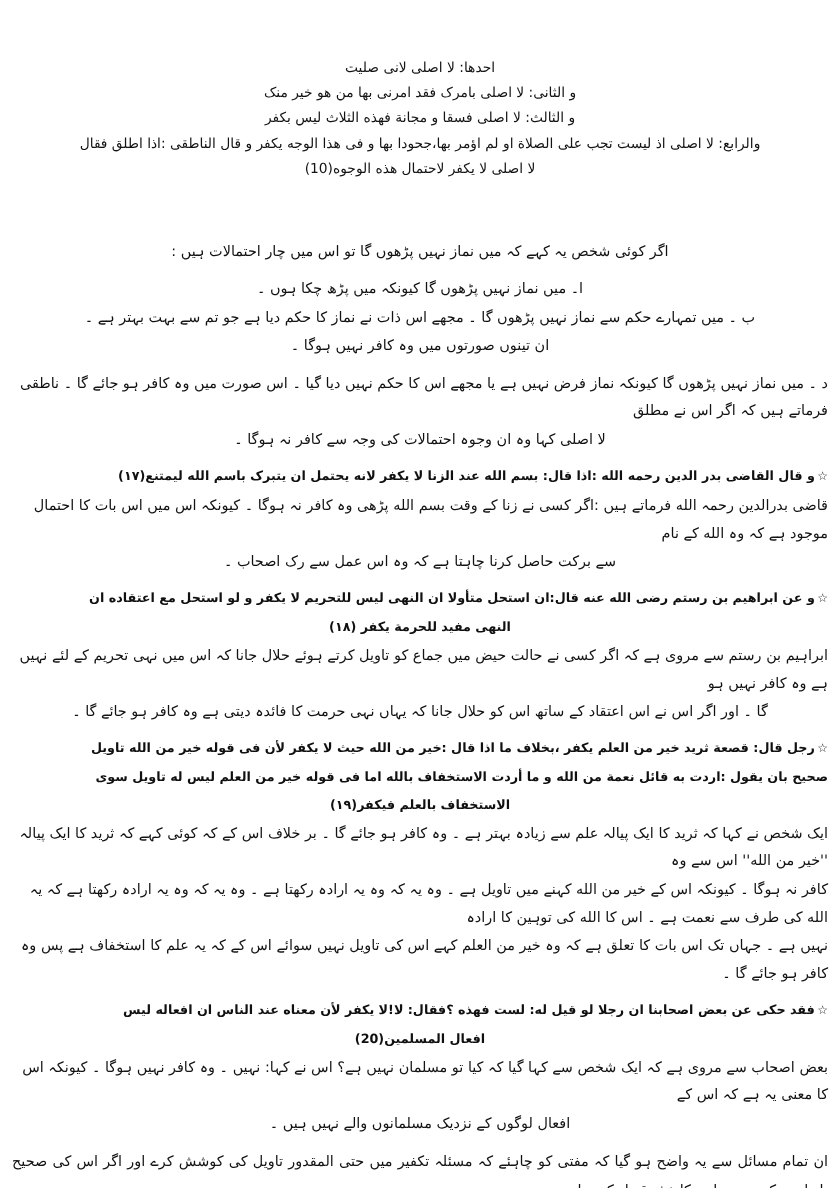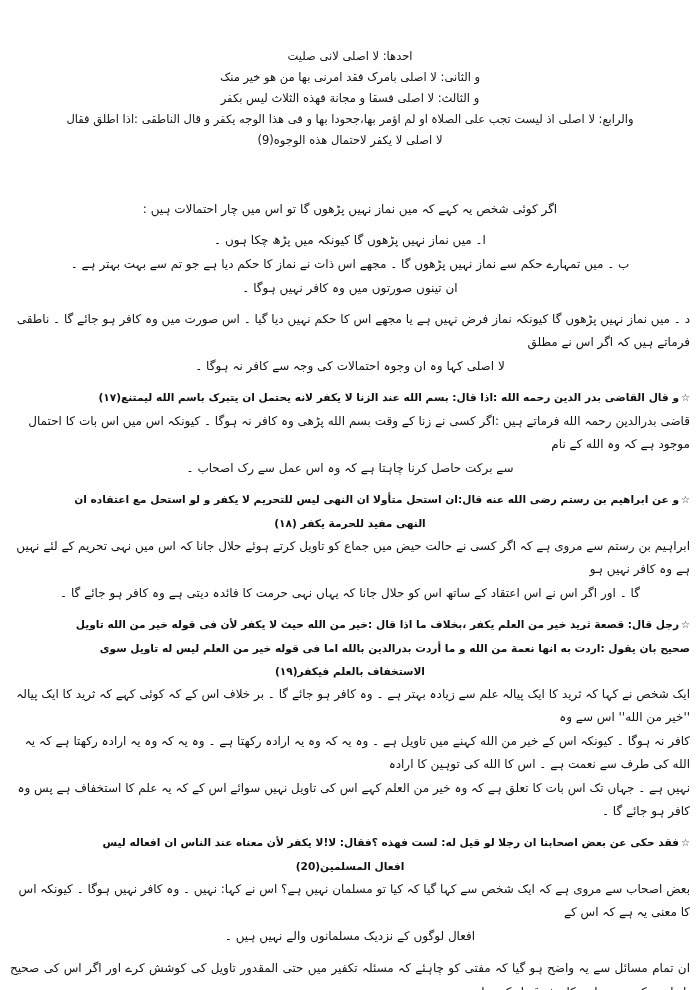--- a/index.html
+++ b/index.html
@@ -104,21 +104,21 @@
 </head>
 <body>
 
 <div class="page">
 
   <div class="arabic-top">
     <span class="ln">احدها: لا اصلی لانی صلیت</span>
     <span class="ln">و الثانی: لا اصلی بامرک فقد امرنی بها من هو خیر منک</span>
     <span class="ln">و الثالث: لا اصلی فسقا و مجانة فهذه الثلاث لیس بکفر</span>
     <span class="ln wrap">والرابع: لا اصلی اذ لیست تجب علی الصلاة او لم اؤمر بها،جحودا بها و فی هذا الوجه یکفر و قال الناطقی :اذا اطلق فقال</span>
-    <span class="ln">لا اصلی لا یکفر لاحتمال هذه الوجوه(9)</span>
+    <span class="ln">لا اصلی لا یکفر لاحتمال هذه الوجوه(10)</span>
   </div>
 
   <div class="body-flow">
 
     <p class="para urdu center">اگر کوئی شخص یہ کہے کہ میں نماز نہیں پڑھوں گا تو اس میں چار احتمالات ہیں :</p>
     <div class="spacer-sm"></div>
 
     <p class="para urdu center">ا۔ میں نماز نہیں پڑھوں گا کیونکہ میں پڑھ چکا ہوں ۔</p>
     <p class="para urdu center">ب ۔ میں تمہارے حکم سے نماز نہیں پڑھوں گا ۔ مجھے اس ذات نے نماز کا حکم دیا ہے جو تم سے بہت بہتر ہے ۔</p>
     <p class="para urdu center">ان تینوں صورتوں میں وہ کافر نہیں ہوگا ۔</p>
@@ -139,21 +139,21 @@
       <span class="star">☆</span><span>و عن ابراهیم بن رستم رضی الله عنه قال:ان استحل متأولا ان النهی لیس للتحریم لا یکفر و لو استحل مع اعتقاده ان</span>
     </p>
     <p class="para arabicq" style="text-align:center;">النهی مفید للحرمة یکفر (۱۸)</p>
     <p class="para urdu right">ابراہیم بن رستم سے مروی ہے کہ اگر کسی نے حالت حیض میں جماع کو تاویل کرتے ہوئے حلال جانا کہ اس میں نہی تحریم کے لئے نہیں ہے وہ کافر نہیں ہو</p>
     <p class="para urdu center">گا ۔ اور اگر اس نے اس اعتقاد کے ساتھ اس کو حلال جانا کہ یہاں نہی حرمت کا فائدہ دیتی ہے وہ کافر ہو جائے گا ۔</p>
     <div class="spacer-sm"></div>
 
     <p class="para arabicq">
       <span class="star">☆</span><span>رجل قال: قصعة ثرید خیر من العلم یکفر ،بخلاف ما اذا قال :خیر من الله حیث لا یکفر لأن فی قوله خیر من الله تاویل</span>
     </p>
-    <p class="para arabicq">صحیح بان یقول :اردت به انها نعمة من الله و ما أردت بدرالدین بالله اما فی قوله خیر من العلم لیس له تاویل سوی</p>
+    <p class="para arabicq">صحیح بان یقول :اردت به قائل نعمة من الله و ما أردت الاستخفاف بالله اما فی قوله خیر من العلم لیس له تاویل سوی</p>
     <p class="para arabicq" style="text-align:center;">الاستخفاف بالعلم فیکفر(۱۹)</p>
     <p class="para urdu right">ایک شخص نے کہا کہ ثرید کا ایک پیالہ علم سے زیادہ بہتر ہے ۔ وہ کافر ہو جائے گا ۔ بر خلاف اس کے کہ کوئی کہے کہ ثرید کا ایک پیالہ ''خیر من الله'' اس سے وہ</p>
     <p class="para urdu right">کافر نہ ہوگا ۔ کیونکہ اس کے خیر من الله کہنے میں تاویل ہے ۔ وہ یہ کہ وہ یہ ارادہ رکھتا ہے ۔ وہ یہ کہ وہ یہ ارادہ رکھتا ہے کہ یہ الله کی طرف سے نعمت ہے ۔ اس کا الله کی توہین کا ارادہ</p>
     <p class="para urdu right">نہیں ہے ۔ جہاں تک اس بات کا تعلق ہے کہ وہ خیر من العلم کہے اس کی تاویل نہیں سوائے اس کے کہ یہ علم کا استخفاف ہے پس وہ کافر ہو جائے گا ۔</p>
     <div class="spacer-sm"></div>
 
     <p class="para arabicq">
       <span class="star">☆</span><span>فقد حکی عن بعض اصحابنا ان رجلا لو قیل له: لست فهذه ؟فقال: لا!لا یکفر لأن معناه عند الناس ان افعاله لیس</span>
     </p>
     <p class="para arabicq" style="text-align:center;">افعال المسلمین(20)</p>

